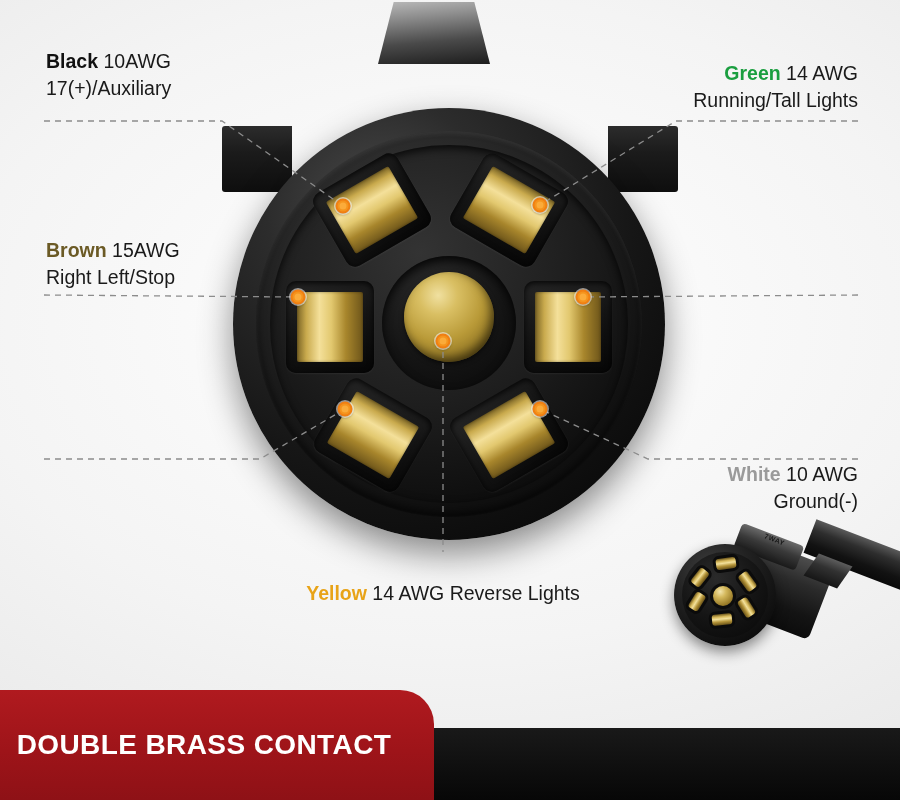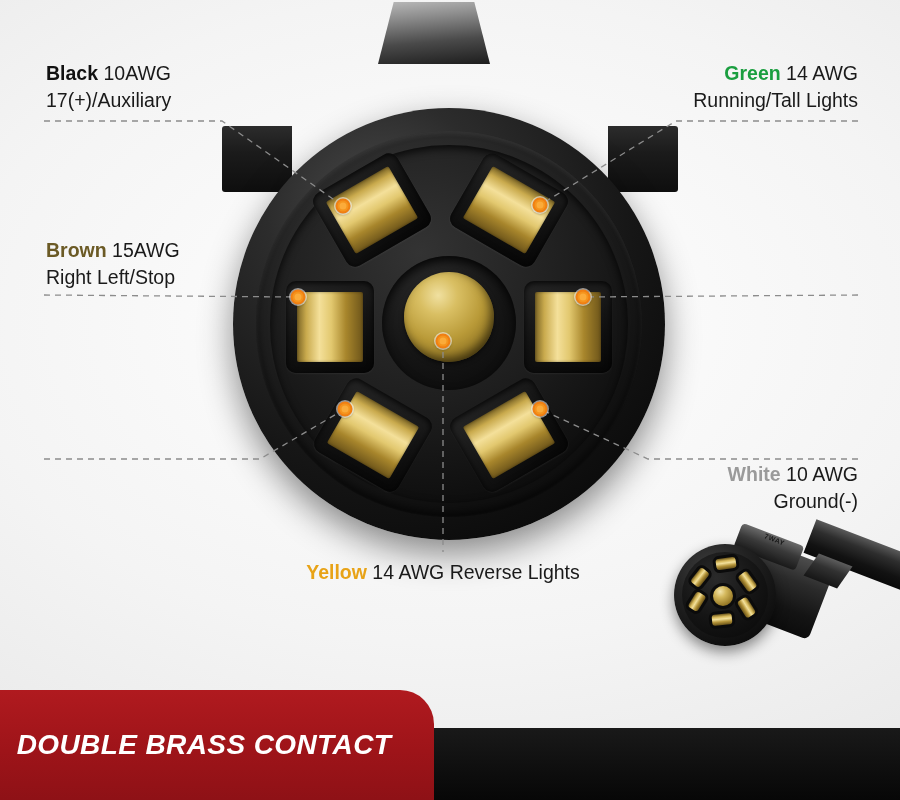--- a/index.html
+++ b/index.html
@@ -98,21 +98,21 @@
   #leaders { position:absolute; left:0; top:0; width:900px; height:800px; z-index:20; pointer-events:none; }
 
   
   .label {
     position:absolute; z-index:30;
     font-size:19.5px; line-height:27px; color:#1a1a1a;
     white-space:nowrap;
   }
   .label .kw { font-weight:bold; }
   .label.right { text-align:right; }
-  .label.center { text-align:center; }
+  .label.center { text-align:center;margin-top:21px; }
 
   
   #inset { position:absolute; z-index:15; }
   .cable {
     position:absolute;
     background:linear-gradient(to bottom,#5a5a5a 0%,#2e2e2e 30%,#121212 70%,#0a0a0a 100%);
   }
   .inset-barrel {
     position:absolute;
     background:linear-gradient(to bottom,#4d4d4d 0%,#2b2b2b 34%,#141414 72%,#0c0c0c 100%);
@@ -160,21 +160,21 @@
   #banner {
     position:absolute; left:0; bottom:0; width:434px; height:110px;
     background:linear-gradient(to bottom,#b01a1f 0%,#9e1419 55%,#8e1116 100%);
     border-radius:0 34px 0 0;
     z-index:60;
     display:flex; flex-direction:column;
     align-items:center; justify-content:center;
     padding-right:26px;
   }
   #banner .bl {
-    color:#ffffff; font-weight:bold; font-style:italic;
+    color:#ffffff; font-weight:bold; 
     font-size:28px; line-height:34px; letter-spacing:.4px;
     white-space:nowrap;
   }
   #banner .bl2 { font-size:27px; }
 </style>
 </head>
 <body>
 
 <div id="stage">
 
@@ -232,21 +232,21 @@
       <path d="M858,295 L583,297"></path>
 
       <path d="M44,459 L260,459 L345,409"></path>
 
       <path d="M858,459 L648,459 L540,409"></path>
 
       <path d="M443,341 L443,552"></path>
     </g>
   </svg>
 
-  <div class="label" style="left:46px; top:60px;">
+  <div class="label" style="left:46px; top:48px;">
     <span class="kw" style="color:#111111">Black</span>
     <span>10AWG</span><br>
     <span>17(+)/Auxiliary</span>
   </div>
 
   <div class="label right" style="left:558px; top:60px; width:300px;">
     <span class="kw" style="color:#1a9e3f">Green</span>
     <span>14 AWG</span><br>
     <span>Running/Tall Lights</span>
   </div>

